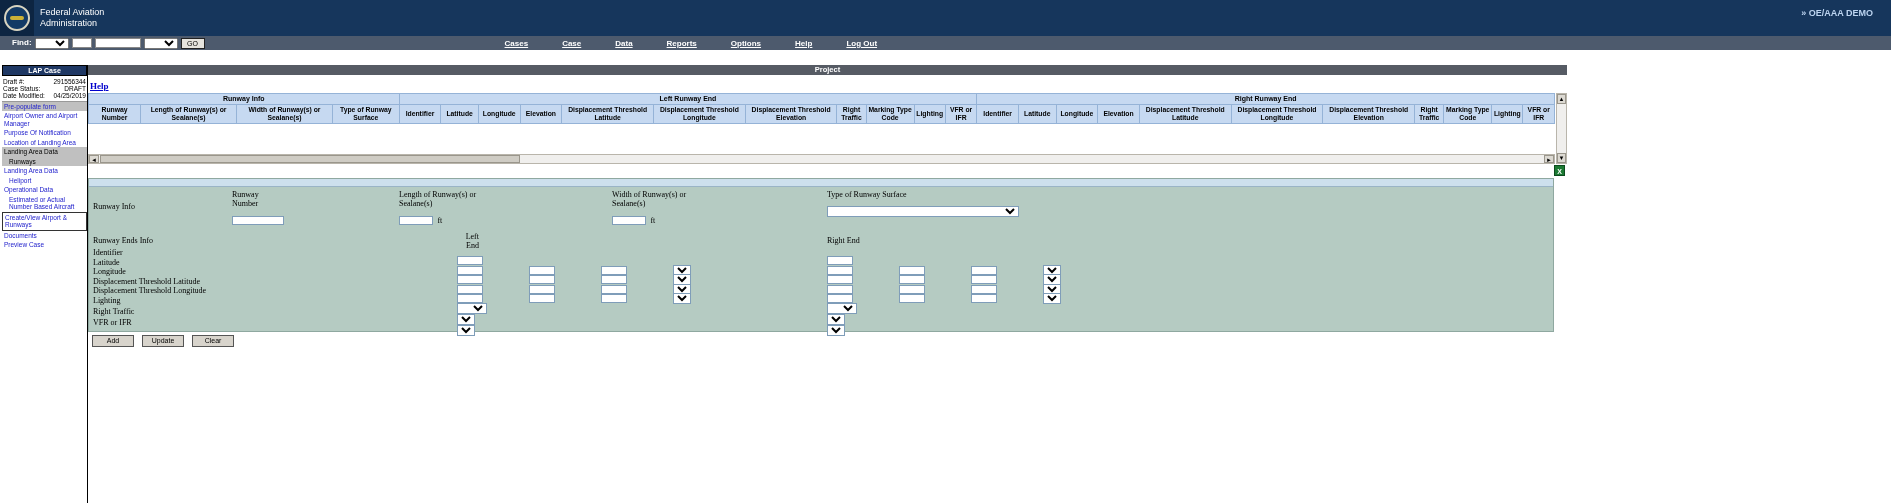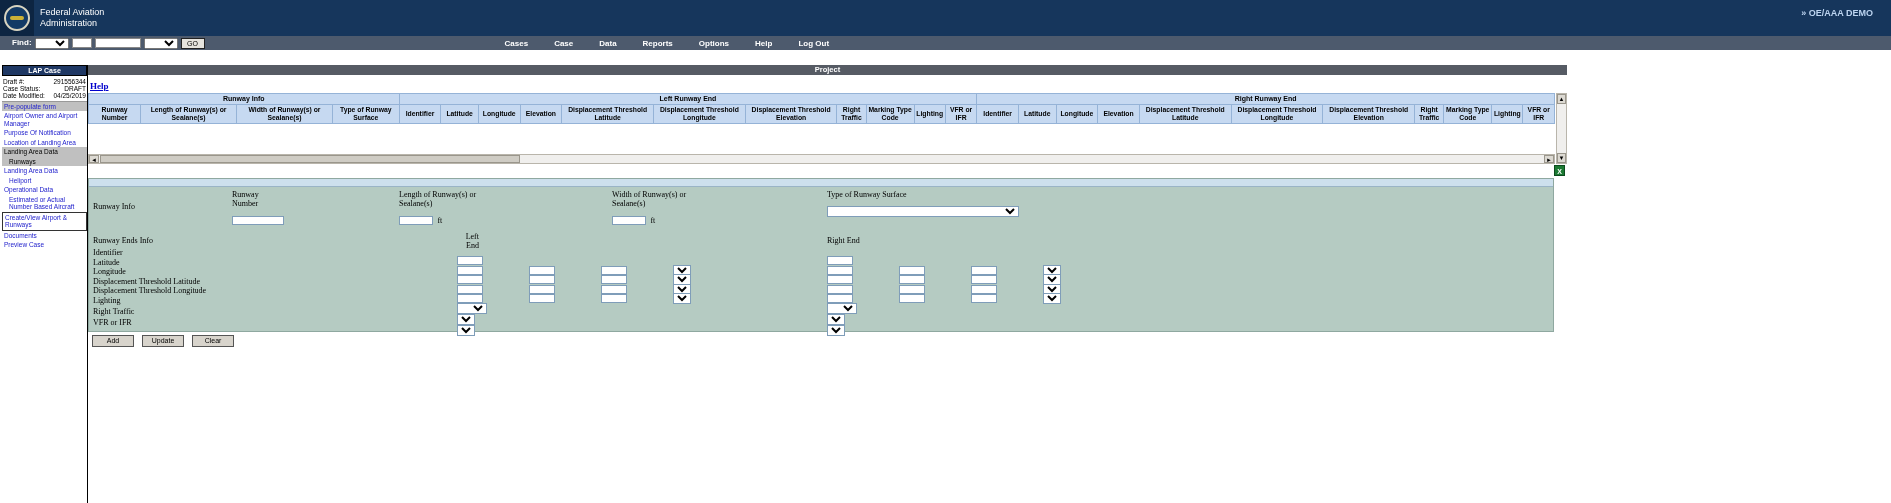--- a/index.html
+++ b/index.html
@@ -15,21 +15,21 @@
   .demo-link { position:absolute; right:18px; top:8px; font-size:9px; font-weight:bold; color:#bcd4f0; text-decoration:none; }
 
   
   .menubar { height:14px; background:#4d5a6d; color:#fff; display:flex; align-items:center; font-size:8px; }
   .findbar { display:flex; align-items:flex-start; gap:3px; margin-left:12px; }
   .find-label { font-weight:bold; }
   .findbar select { height:11px; font-size:7px; width:34px; }
   .findbar input { height:10px; font-size:7px; border:1px solid #888; }
   .find-in1 { width:20px; } .find-in2 { width:46px; }
   .go-btn { height:11px; font-size:7px; width:24px; border:1px solid #222; background:#e6e4de; }
-  .menu-items { display:flex; gap:26px; margin-left:300px; }
+  .menu-items { display:flex; gap:34px; margin-left:300px;text-decoration:underline; }
   .menu-item { color:#fff; font-weight:bold; font-size:8px; text-decoration:none; cursor:pointer; }
 
   
   .content { display:flex; margin-top:15px; height:438px; }
 
   
   .sidebar { width:86px; margin-left:2px; border-right:1px solid #000; font-size:6.5px; }
   .side-title { background:#1f3864; color:#fff; font-weight:bold; text-align:center; font-size:7px; padding:1px 0; border:1px solid #000; }
   .side-meta { padding:2px 1px; border-bottom:1px solid #999; }
   .meta-line { display:flex; justify-content:space-between; }

